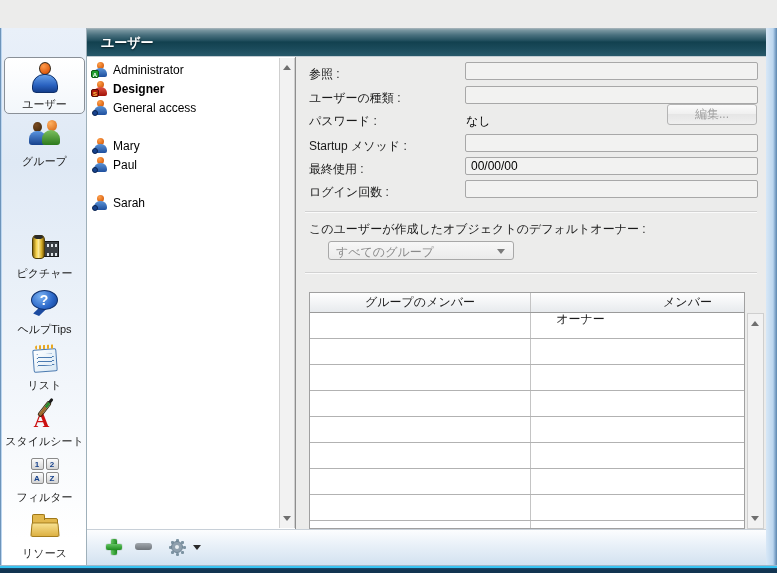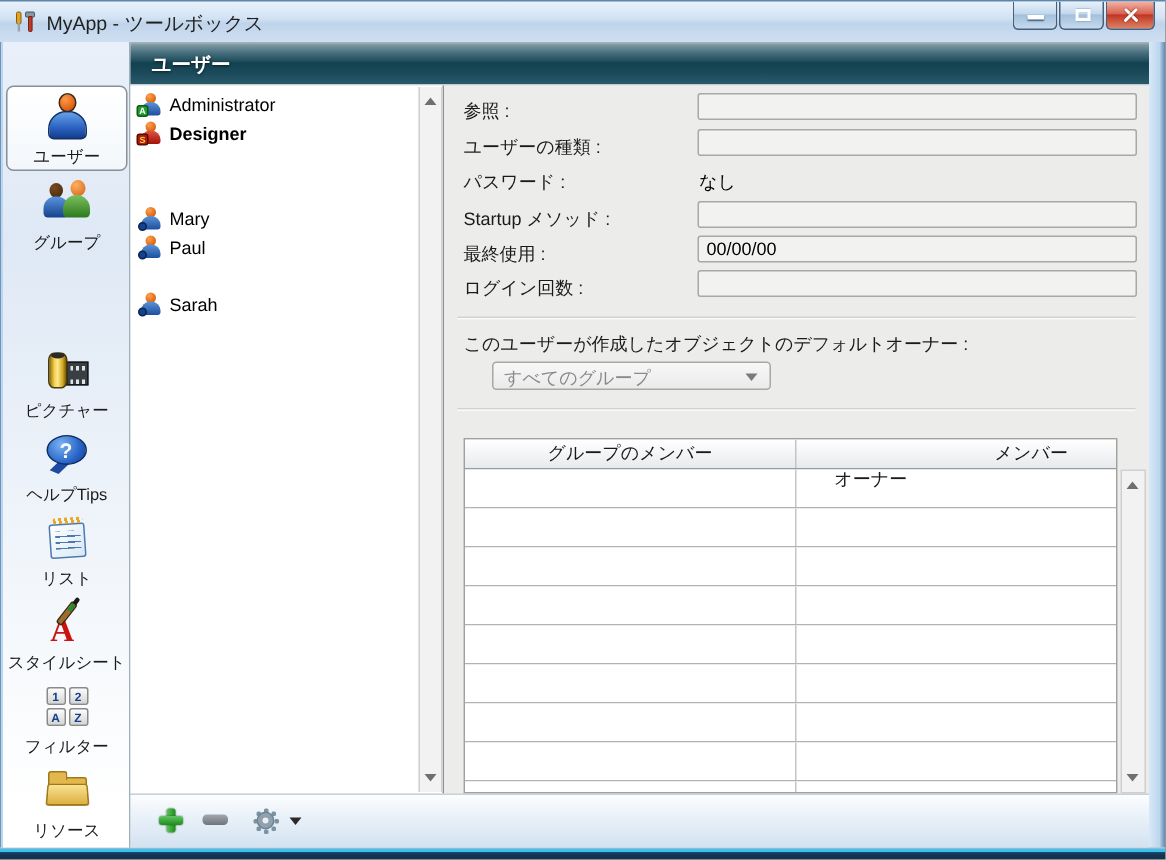--- a/index.html
+++ b/index.html
@@ -152,40 +152,20 @@
   .gear-ring::after { content:""; position:absolute; left:3px; top:3px; width:4px; height:4px; border-radius:50%; background:#e9eff3; }
   .gear-teeth { position:absolute; left:6.5px; top:6.5px; width:3px; height:3px; background:#7d93a2; border-radius:1px;
     box-shadow:0 -7px #7d93a2,0 7px #7d93a2,-7px 0 #7d93a2,7px 0 #7d93a2,5px -5px #7d93a2,-5px 5px #7d93a2,5px 5px #7d93a2,-5px -5px #7d93a2; }
   .caret-down { position:absolute; left:106px; top:15px; width:0; height:0; border-left:4px solid transparent; border-right:4px solid transparent; border-top:5px solid #2a2a2a; }
 </style>
 </head>
 <body>
 
 <div id="window">
 
-  <div class="titlebar">
-    <div class="app-icon">
-      <svg width="16" height="16" viewBox="0 0 16 16">
-        <rect x="2" y="1" width="3" height="8" rx="1" fill="#e8a21a" stroke="#7a5208" stroke-width="0.6"></rect>
-        <rect x="2.8" y="8" width="1.6" height="6" fill="#9aa4ac"></rect>
-        <rect x="8" y="1" width="6" height="3.4" rx="0.8" fill="#8a97a2" stroke="#3c4850" stroke-width="0.6"></rect>
-        <rect x="10" y="4" width="2.4" height="10" rx="0.8" fill="#c0392b" stroke="#6a150c" stroke-width="0.6"></rect>
-      </svg>
-    </div>
-    <div class="title-text">MyApp - ツールボックス</div>
-    <div class="wbtn wbtn-min">
-        <span class="glyph-min"></span>
-      </div>
-    <div class="wbtn wbtn-max">
-        <span class="glyph-max"></span>
-      </div>
-    <div class="wbtn wbtn-close">
-        <span class="glyph-close"></span>
-      </div>
-  </div>
 
   <div class="border-left"></div>
   <div class="border-right"></div>
   <div class="border-bottom"></div>
 
   <div class="sidebar">
     <div class="side-item selected" style="top:29px">
       <div class="sicon">
           <span class="bp-head"></span>
           <span class="bp-body"></span>
@@ -261,20 +241,28 @@
       <span class="uname">Administrator</span>
     </div>
     <div class="urow" style="top:22px">
       <span class="p-icon u-designer">
           <span class="p-head"></span>
           <span class="p-body"></span>
           <span class="p-badge">S</span>
         </span>
       <span class="uname bold">Designer</span>
     </div>
+    <div class="urow" style="top:41px">
+      <span class="p-icon u-normal">
+          <span class="p-head"></span>
+          <span class="p-body"></span>
+          <span class="p-badge"></span>
+        </span>
+      <span class="uname">General access</span>
+    </div>
     <div class="urow" style="top:79px">
       <span class="p-icon u-normal">
           <span class="p-head"></span>
           <span class="p-body"></span>
           <span class="p-badge"></span>
         </span>
       <span class="uname">Mary</span>
     </div>
     <div class="urow" style="top:98px">
       <span class="p-icon u-normal">
@@ -304,20 +292,21 @@
 
   <div class="rightpanel">
     <div class="flabel" style="top:9px">参照 :</div>
     <div class="ffield" style="top:5px"></div>
 
     <div class="flabel" style="top:33px">ユーザーの種類 :</div>
     <div class="ffield" style="top:29px"></div>
 
     <div class="flabel" style="top:56px">パスワード :</div>
     <div class="fstatic" style="top:56px">なし</div>
+    <div class="fbutton">編集...</div>
 
     <div class="flabel" style="top:81px">Startup メソッド :</div>
     <div class="ffield" style="top:77px"></div>
 
     <div class="flabel" style="top:104px">最終使用 :</div>
     <div class="ffield" style="top:100px">00/00/00</div>
 
     <div class="flabel" style="top:127px">ログイン回数 :</div>
     <div class="ffield" style="top:123px"></div>
 

